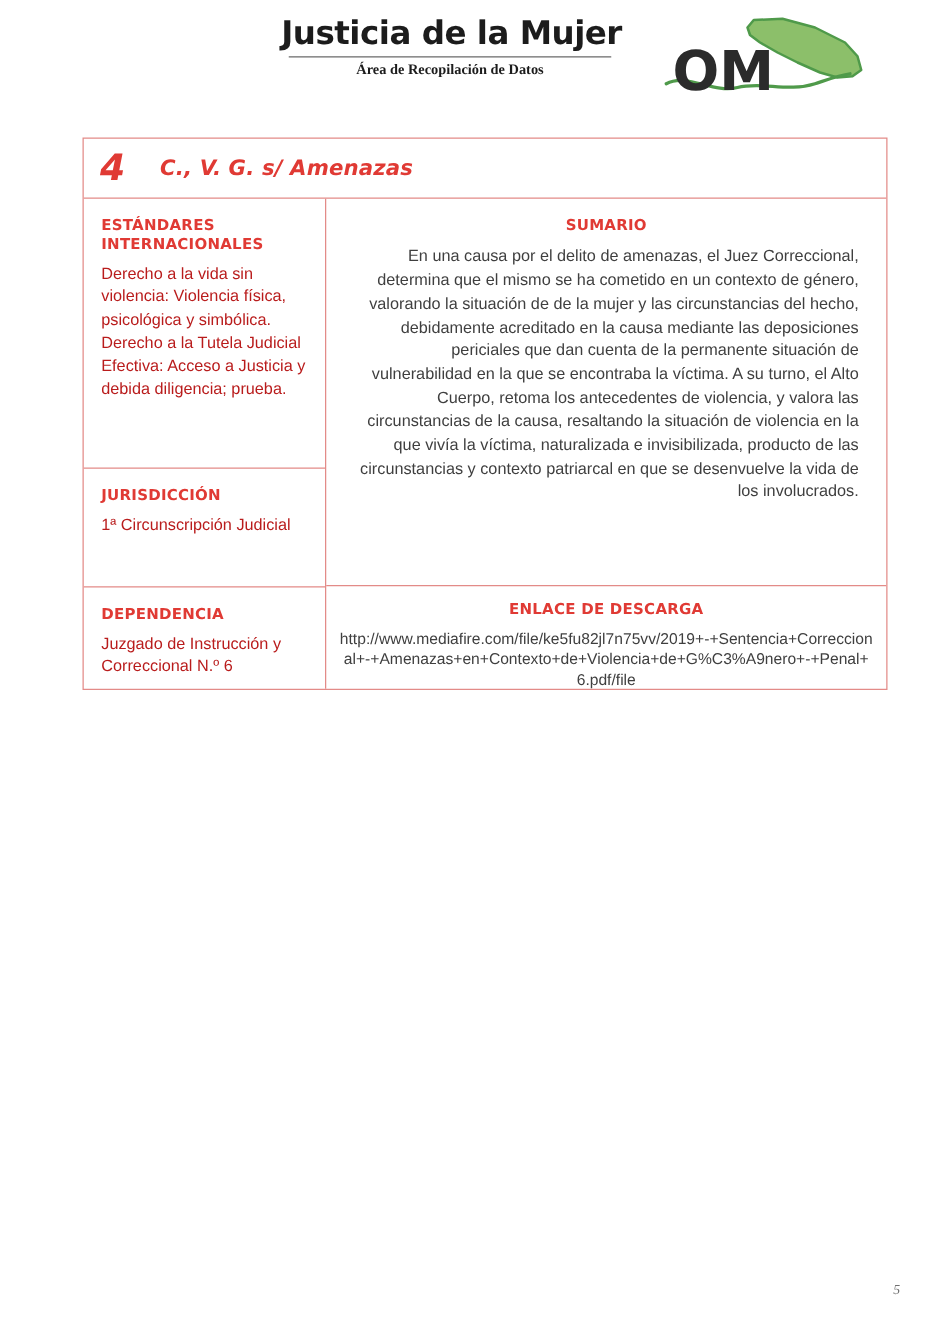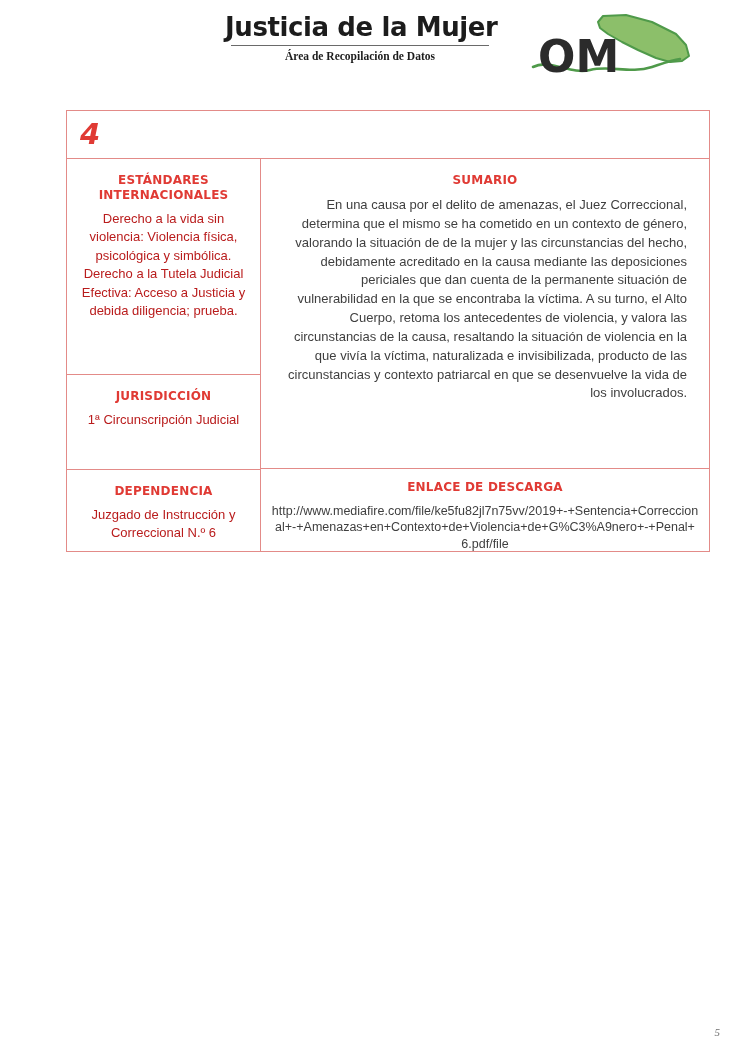--- a/index.html
+++ b/index.html
@@ -114,21 +114,20 @@
   .col-right {
     flex: 1 1 auto;
     box-sizing: border-box;
     display: flex;
     flex-direction: column;
   }
 
   .sect {
     padding: 14px 14px 14px 14px;
     box-sizing: border-box;
-    text-align: center;
   }
   .sect-divider { border-top: 1px solid #e38b88; }
 
   .sect-label {
     font-family: "DejaVu Sans", sans-serif;
     font-size: 12px;
     font-weight: bold;
     color: #e03a34;
     line-height: 1.25;
     letter-spacing: 0.2px;
@@ -214,20 +213,21 @@
       <text x="8" y="60" font-family="DejaVu Sans, sans-serif" font-size="44" font-weight="bold" fill="#2b2b2b">OM</text>
     </svg>
   </div>
 
 </div>
 
 <div class="case-card">
 
   <div class="card-title-row">
     <div class="case-number">4</div>
+    <div class="case-title">C., V. G. s/ Amenazas</div>
   </div>
 
   <div class="card-body">
 
     <div class="col-left">
 
       <div class="sect sect-estandares">
         <div class="sect-label">ESTÁNDARES INTERNACIONALES</div>
         <div class="sect-text">Derecho a la vida sin violencia: Violencia física, psicológica y simbólica. Derecho a la Tutela Judicial Efectiva: Acceso a Justicia y debida diligencia; prueba.</div>
       </div>

